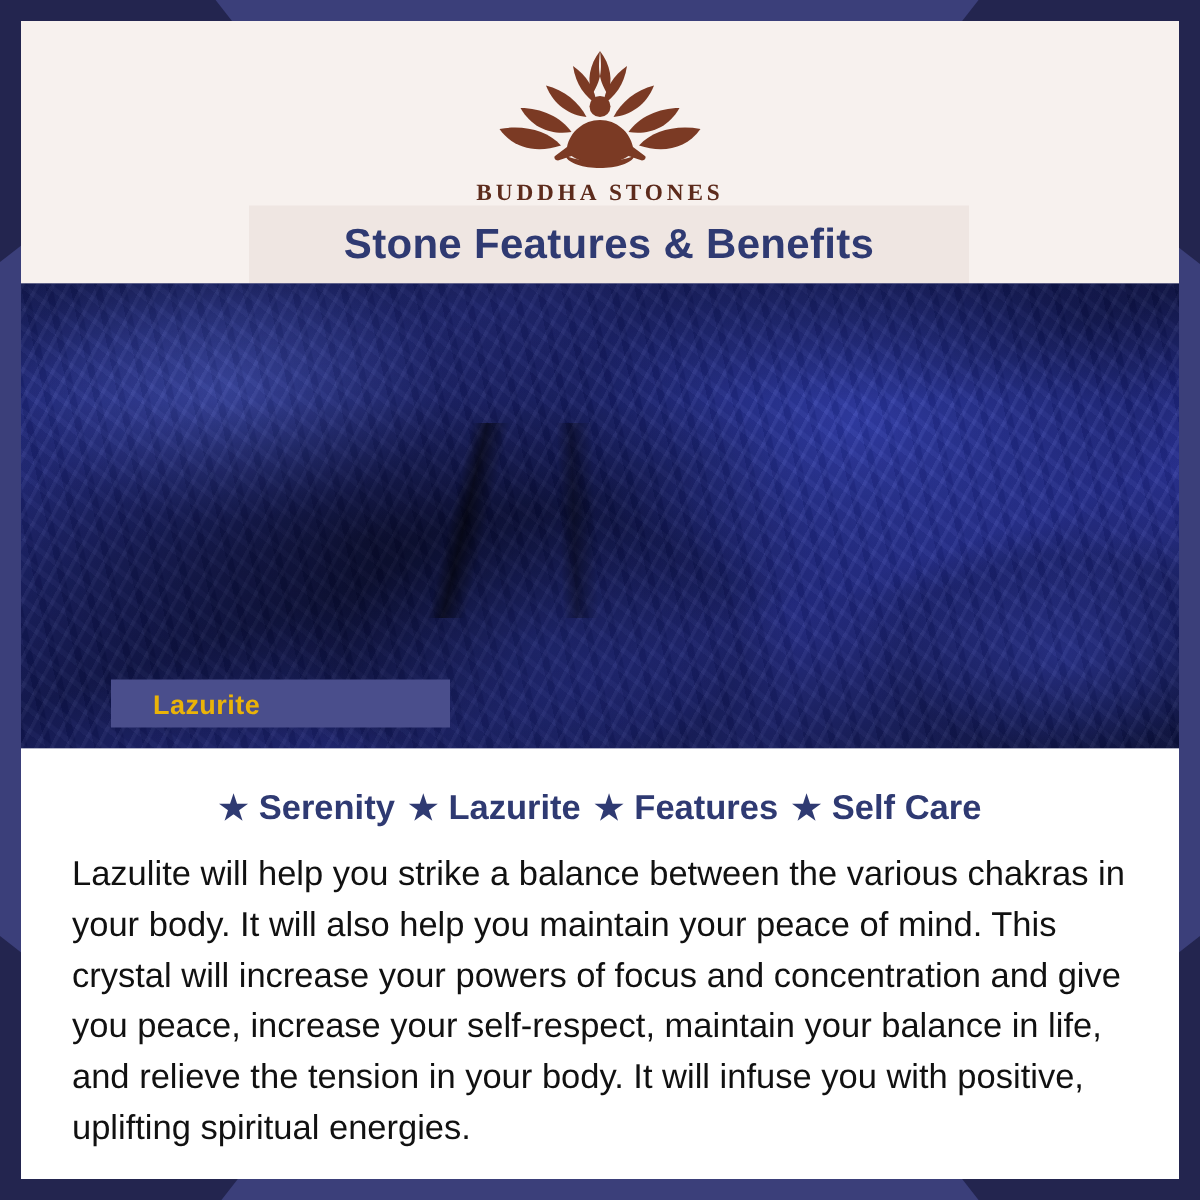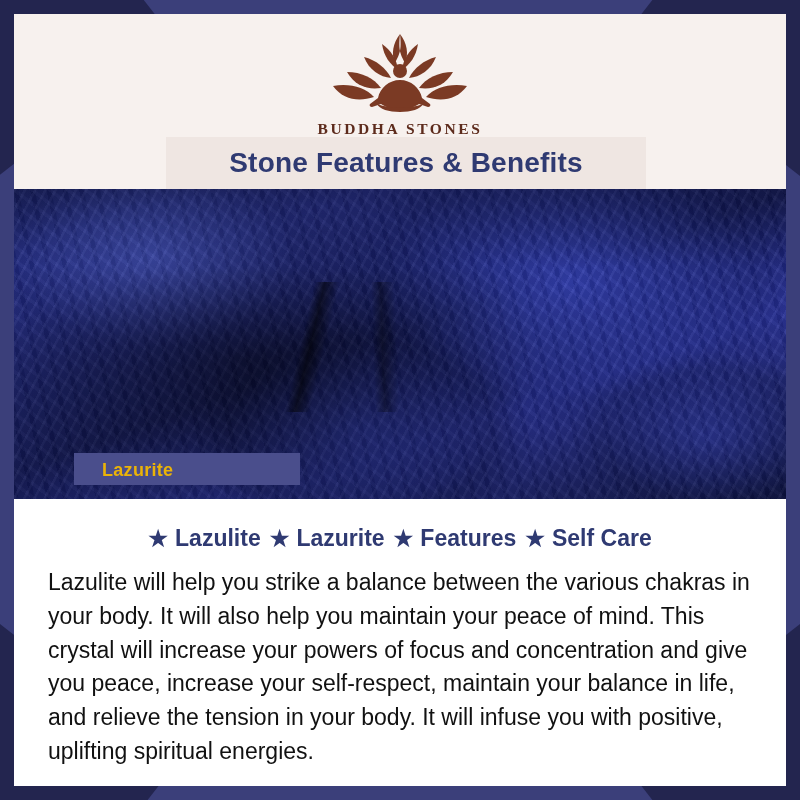--- a/index.html
+++ b/index.html
@@ -242,21 +242,21 @@
       <div class="photo-texture"></div>
       <div class="photo-crack"></div>
       <div class="photo-shadow"></div>
       <div class="stone-label">Lazurite</div>
     </div>
 
     <div class="content">
       <div class="benefits">
         <span class="benefit">
           <span class="star">★</span>
-          <span>Lazulite</span>
+          <span>Serenity</span>
         </span>
         <span class="benefit">
           <span class="star">★</span>
           <span>Lazurite</span>
         </span>
         <span class="benefit">
           <span class="star">★</span>
           <span>Features</span>
         </span>
         <span class="benefit">

